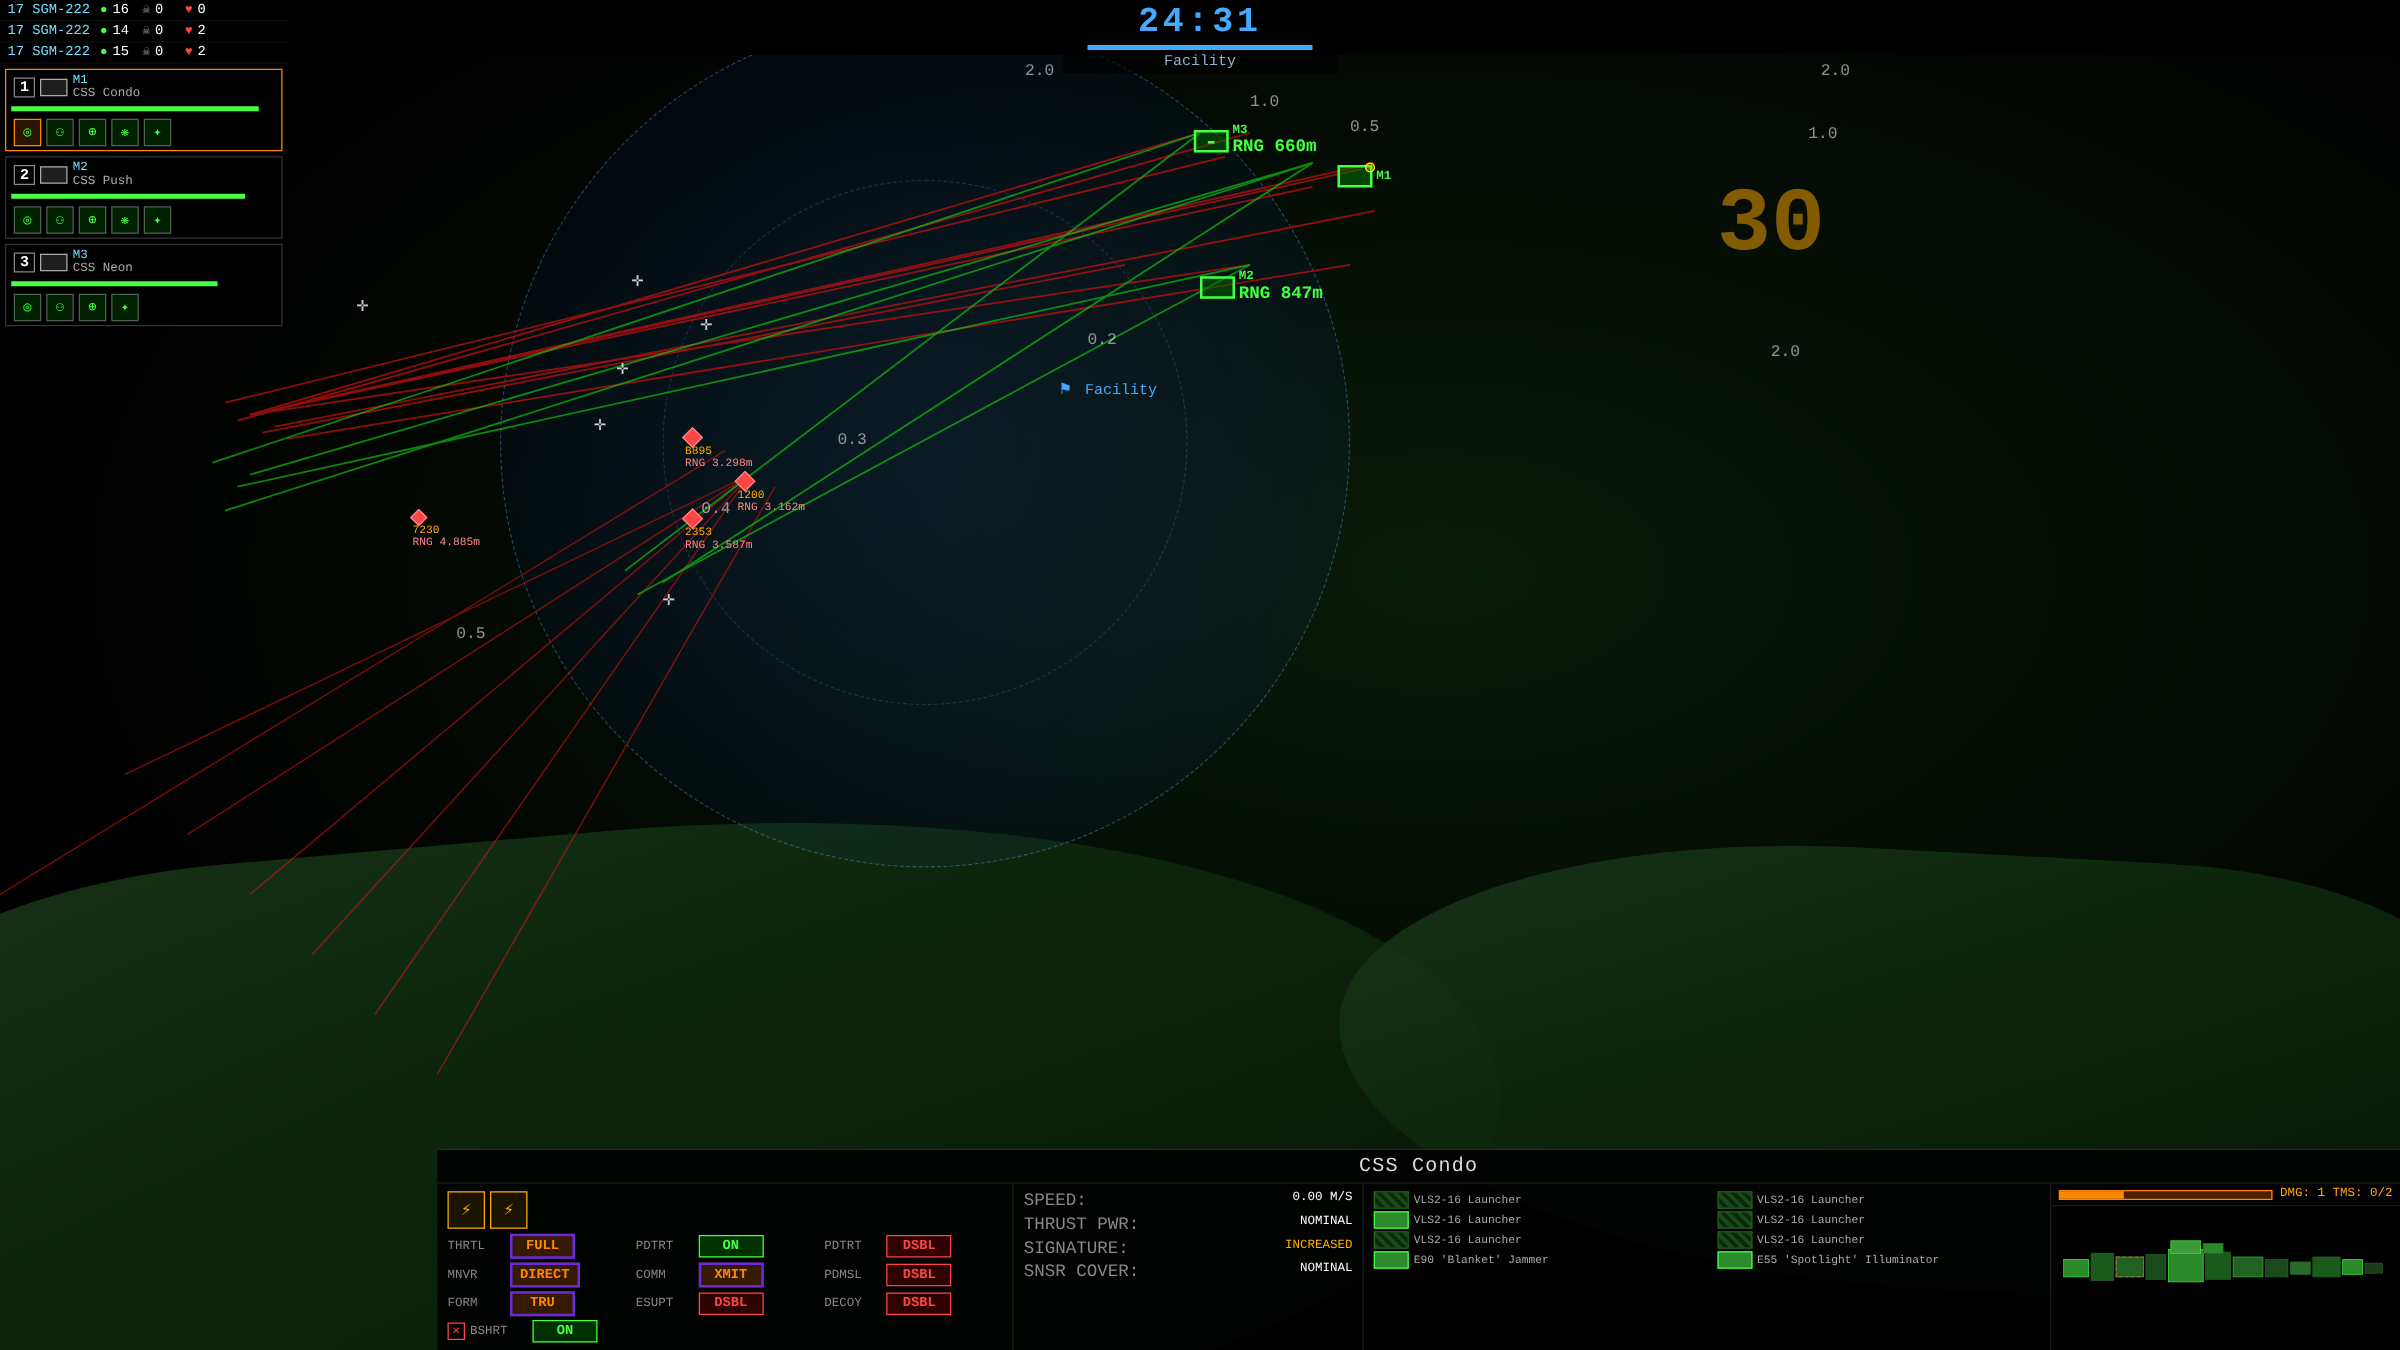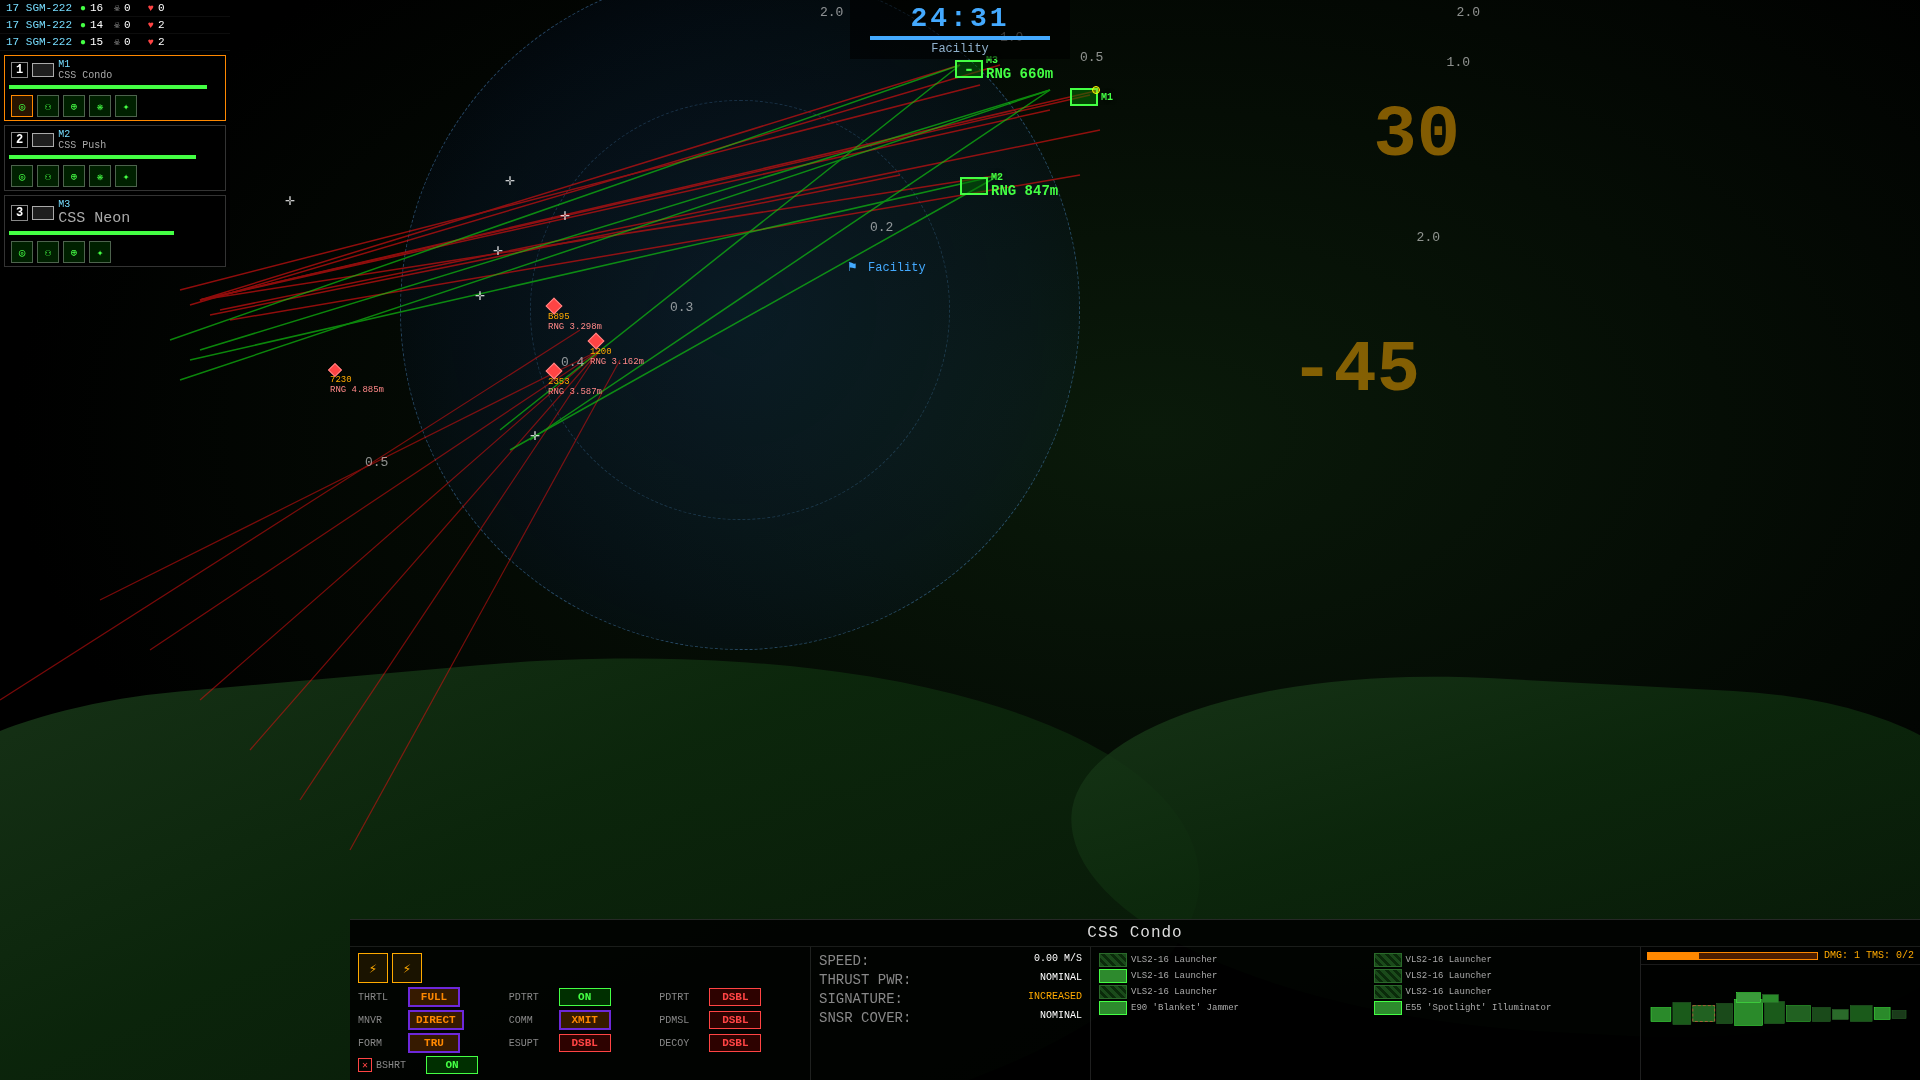--- a/index.html
+++ b/index.html
@@ -12,20 +12,21 @@
       color: #fff;
       position: relative;
     }
 
     
     #game-viewport {
       position: absolute;
       inset: 0;
       background: radial-gradient(ellipse at 60% 40%, #0a1a0a 0%, #000 70%);
       overflow: hidden;
+      margin-top: 44px;
     }
 
     
     .terrain-blob {
       position: absolute;
       border-radius: 60% 40% 55% 45%;
       background: linear-gradient(160deg, #1a3a1a 0%, #0d2b0d 40%, #081808 100%);
       opacity: 0.85;
     }
     .terrain-1 {
@@ -525,21 +526,20 @@
     <div class="enemy-label">2353</div>
     <div class="enemy-rng">RNG 3.587m</div>
   </div>
 
   <div class="facility-marker">
     <span class="facility-flag">⚑</span>
     <span class="facility-text">Facility</span>
   </div>
 
   <div class="big-number big-30">30</div>
-  <div class="big-number big-45">-45</div>
 
 </div>
 
 <div id="top-hud">
   <div id="timer-bar">
     <div id="timer">24:31</div>
     <div id="timer-progress"></div>
     <div id="facility-label-top">Facility</div>
   </div>
 </div>
@@ -611,21 +611,21 @@
       <div class="act-icon">✦</div>
     </div>
   </div>
 
   <div class="unit-card">
     <div class="unit-card-header">
       <span class="unit-num">3</span>
       <div class="unit-icon-ship"></div>
       <div>
         <div style="font-size:10px;color:#7df;">M3</div>
-        <div style="font-size:15px;color:#aaa;">CSS Neon</div>
+        <div style="font-size:10px;color:#aaa;">CSS Neon</div>
       </div>
     </div>
     <div class="health-bar" style="width:75%"></div>
     <div class="unit-actions">
       <div class="act-icon">◎</div>
       <div class="act-icon">⚇</div>
       <div class="act-icon">⊕</div>
       <div class="act-icon">✦</div>
     </div>
   </div>

